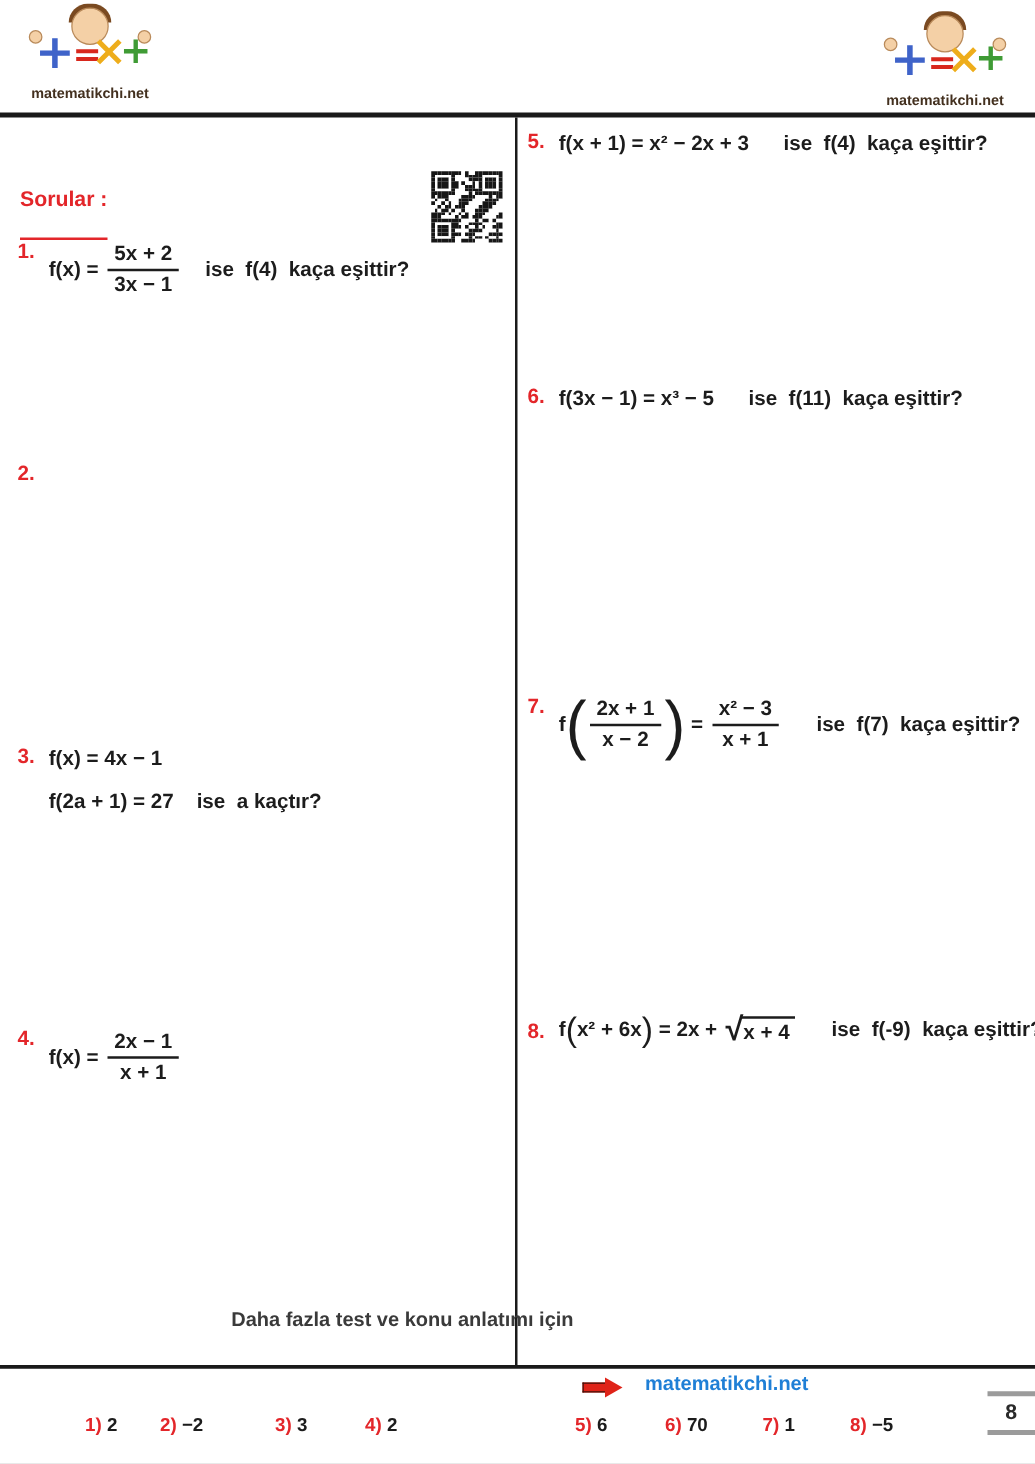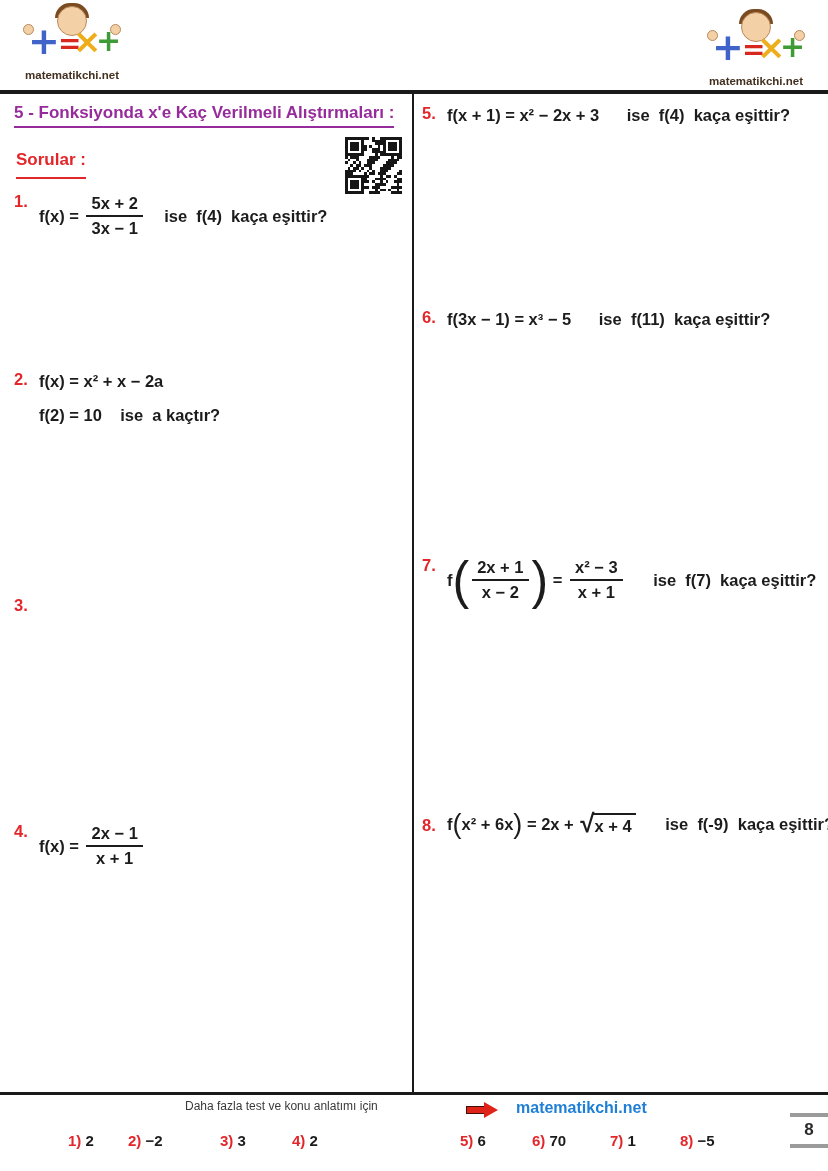--- a/index.html
+++ b/index.html
@@ -36,21 +36,21 @@
   
   .rule-h{position:absolute;left:0;width:828px;background:#1a1a1a;}
   .header-rule{top:90px;height:4px;}
   .footer-rule{top:1092px;height:3px;}
   .rule-v{position:absolute;left:412px;top:94px;width:2px;height:998px;background:#1a1a1a;}
 
   
   .section-heading{position:absolute;left:14px;top:103px;font-size:17px;font-weight:bold;color:var(--purple);
     border-bottom:2px solid var(--purple);padding-bottom:3px;}
   .sub-heading{position:absolute;left:16px;top:150px;font-size:17px;font-weight:bold;color:var(--red);
-    border-bottom:2px solid var(--red);padding-bottom:7px;}
+    border-bottom:2px solid var(--red);padding-bottom:20px;}
 
   
   .qr{position:absolute;left:345px;top:137px;width:57px;height:57px;display:grid;
     grid-template-columns:repeat(21,1fr);grid-template-rows:repeat(21,1fr);background:#fff;}
   .qm{background:#fff;} .qm.on{background:#161616;}
 
   
   .question{position:absolute;display:flex;align-items:flex-start;font-size:16.5px;font-weight:bold;color:var(--ink);}
   .qnum{min-width:25px;color:var(--red);white-space:pre;}
   .question.fc .qnum{margin-top:14px;}
@@ -63,21 +63,21 @@
   .frac .num{padding:0 5px 2px;border-bottom:2px solid var(--ink);}
   .frac .den{padding:2px 5px 0;}
   .sqrt{display:inline-flex;align-items:flex-start;margin:0 2px;}
   .rad{font-size:26px;line-height:0.8;font-weight:bold;}
   .radicand{border-top:2.5px solid var(--ink);padding:2px 4px 0 2px;margin-left:-2px;}
   .bigpar{font-weight:400;align-self:center;}
   .par-lg{font-size:50px;line-height:0.78;transform:scaleY(1.05);}
   .par-md{font-size:27px;line-height:0.9;}
 
   
-  .promo{position:absolute;left:185px;top:1099px;font-size:12px;font-weight:normal;color:#3a3a3a;}
+  .promo{position:absolute;left:185px;top:1048px;font-size:16px;font-weight:bold;color:#3a3a3a;}
   .arrow{position:absolute;left:466px;top:1102px;width:34px;height:16px;}
   .arrow-body{position:absolute;left:0;top:4px;width:18px;height:8px;background:#df2318;border:1px solid #401008;border-right:none;}
   .arrow-head{position:absolute;left:18px;top:0;width:0;height:0;border-top:8px solid transparent;border-bottom:8px solid transparent;border-left:14px solid #df2318;}
   .site-link{position:absolute;left:516px;top:1099px;font-size:16px;font-weight:bold;color:var(--blue);text-decoration:none;}
   .answers{position:absolute;left:0;top:1132px;width:737px;height:26px;font-size:15px;font-weight:bold;}
   .ans{position:absolute;top:0;white-space:pre;color:var(--ink);}
   .ansn{color:var(--red);font-weight:bold;}
   .pagenum-box{position:absolute;left:790px;top:1113px;width:38px;text-align:center;}
   .pbar{height:4px;background:#9b9b9b;}
   .pnum{font-size:17px;font-weight:bold;color:#2a2a2a;padding:3px 0 4px;}
@@ -112,21 +112,20 @@
       <span class="sym s2">=</span>
       <span class="sym s3">×</span>
       <span class="sym s4">+</span>
     </div>
     <div class="logo-text">matematikchi.net</div>
   </div>
 
   <div class="rule-h header-rule"></div>
   <div class="rule-v"></div>
 
-  <div class="section-heading">5 - Fonksiyonda x'e Kaç Verilmeli Alıştırmaları :</div>
   <div class="sub-heading">Sorular :</div>
 
   <div class="qr">
       <div class="qm on"></div>
       <div class="qm on"></div>
       <div class="qm on"></div>
       <div class="qm on"></div>
       <div class="qm on"></div>
       <div class="qm on"></div>
       <div class="qm on"></div>
@@ -571,31 +570,31 @@
     <div class="qbody">
         <div class="mline">
           <span>f(x) = </span>
           <span class="frac"><span class="num">5x + 2</span><span class="den">3x − 1</span></span>
           <span>    ise  f(4)  kaça eşittir?</span>
         </div>
       </div>
   </div>
   <div class="question" style="left:14px;top:370px;">
     <span class="qnum">2.</span>
-    <div class="qbody">
-        <div class="mline">
-          <span>f(x) = x² + x − 2a</span>
-        </div>
-        <div class="mline">
-          <span>f(2) = 10    ise  a kaçtır?</span>
-        </div>
-      </div>
   </div>
   <div class="question" style="left:14px;top:596px;">
     <span class="qnum">3.</span>
+    <div class="qbody">
+        <div class="mline">
+          <span>f(x) = 4x − 1</span>
+        </div>
+        <div class="mline">
+          <span>f(2a + 1) = 27    ise  a kaçtır?</span>
+        </div>
+      </div>
   </div>
   <div class="question fc" style="left:14px;top:808px;">
     <span class="qnum">4.</span>
     <div class="qbody">
         <div class="mline">
           <span>f(x) = </span>
           <span class="frac"><span class="num">2x − 1</span><span class="den">x + 1</span></span>
         </div>
       </div>
   </div>

